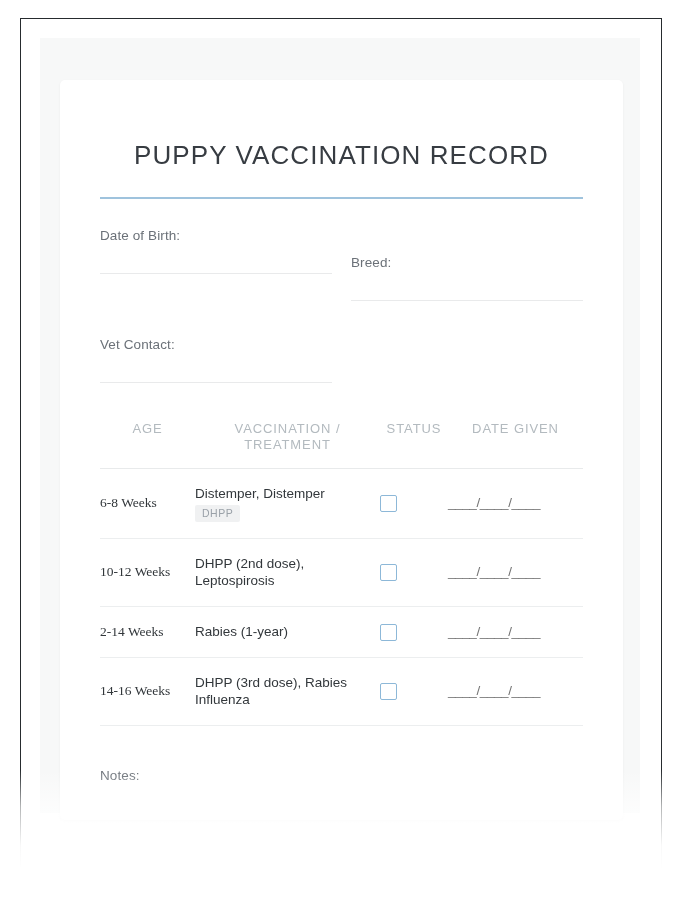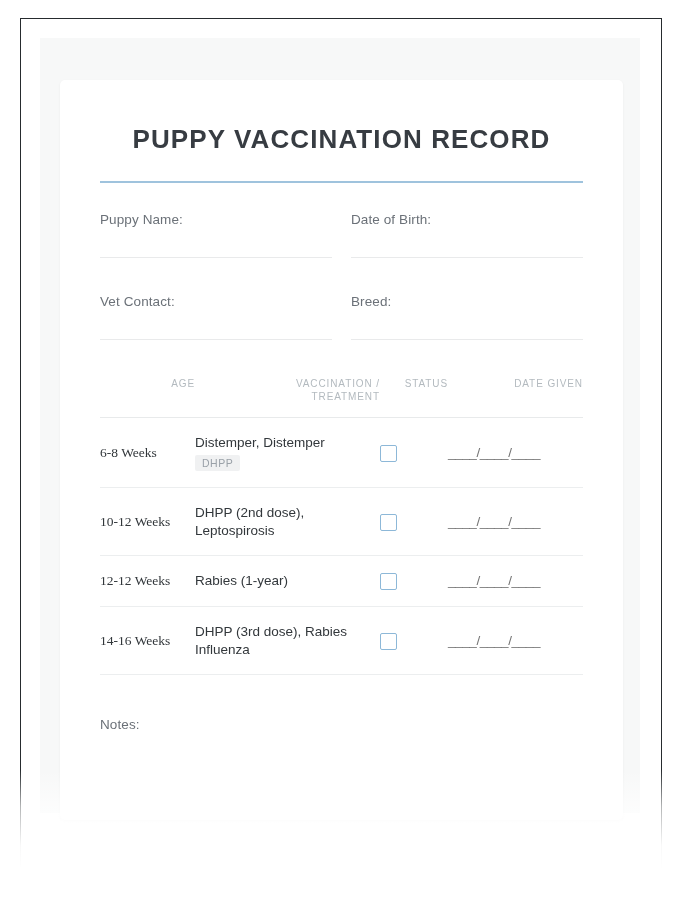--- a/index.html
+++ b/index.html
@@ -55,25 +55,25 @@
     border-radius: 5px;
     box-shadow: 0 1px 3px rgba(0,0,0,0.05);
     overflow: hidden;
   }
   #doc-inner {
     padding: 0 40px;
   }
 
   
   .doc-title {
-    margin: 0;
+    margin: 16px;
     padding-top: 44px;
     text-align: center;
     font-size: 26px;
-    font-weight: 700;
+    font-weight: 400;
     letter-spacing: 1.1px;
     color: #373c42;
     white-space: nowrap;
   }
   .title-rule {
     margin-top: 26px;
     height: 2px;
     background: #9fc3dd;
   }
 
@@ -111,22 +111,22 @@
   }
 
   
   .vax-table {
     margin-top: 28px;
     width: 100%;
     border-collapse: collapse;
     table-layout: fixed;
   }
   .vax-table th {
-    text-align: right;
-    font-size: 10px;
+    text-align: center;
+    font-size: 13px;
     font-weight: 400;
     letter-spacing: 0.9px;
     color: #b3babf;
     vertical-align: top;
     padding: 0 0 14px 0;
     line-height: 1.25;
     border-bottom: 1px solid #e8eaeb;
   }
   .vax-table td {
     font-size: 13.5px;
@@ -209,45 +209,39 @@
 
   <div id="doc-card">
     <div id="doc-inner">
 
       <h1 class="doc-title">PUPPY VACCINATION RECORD</h1>
 
       <div class="title-rule"></div>
 
       <div class="field-grid">
 
-        <div class="field">
-          <div class="field-label">Puppy Name:</div>
-          <div class="field-line">
-            <span class="field-fill">______________________</span>
-          </div>
-        </div>
 
         <div class="field">
           <div class="field-label">Date of Birth:</div>
           <div class="field-line">
             <span class="field-fill">_______________________</span>
           </div>
         </div>
 
         <div class="field field-row-2-cell" style="padding-top:27px;">
+          <div class="field-label">Breed:</div>
+          <div class="field-line">
+            <span class="field-fill">____________________________</span>
+          </div>
+        </div>
+
+        <div class="field field-row-2-cell" style="padding-top:27px;">
           <div class="field-label">Vet Contact:</div>
           <div class="field-line">
             <span class="field-fill">_______________________</span>
-          </div>
-        </div>
-
-        <div class="field field-row-2-cell" style="padding-top:27px;">
-          <div class="field-label">Breed:</div>
-          <div class="field-line">
-            <span class="field-fill">____________________________</span>
           </div>
         </div>
 
       </div>
 
       <table class="vax-table">
         <colgroup>
           <col class="col-age">
           <col class="col-vax">
           <col class="col-status">
@@ -287,21 +281,21 @@
             </td>
             <td>
               <span class="checkbox"></span>
             </td>
             <td>
               <span class="date-blank">____/____/____</span>
             </td>
           </tr>
 
           <tr>
-            <td class="cell-age">12-12 Weeks</td>
+            <td class="cell-age">2-14 Weeks</td>
             <td class="cell-vax">
               <div>Rabies (1-year)</div>
             </td>
             <td>
               <span class="checkbox"></span>
             </td>
             <td>
               <span class="date-blank">____/____/____</span>
             </td>
           </tr>

